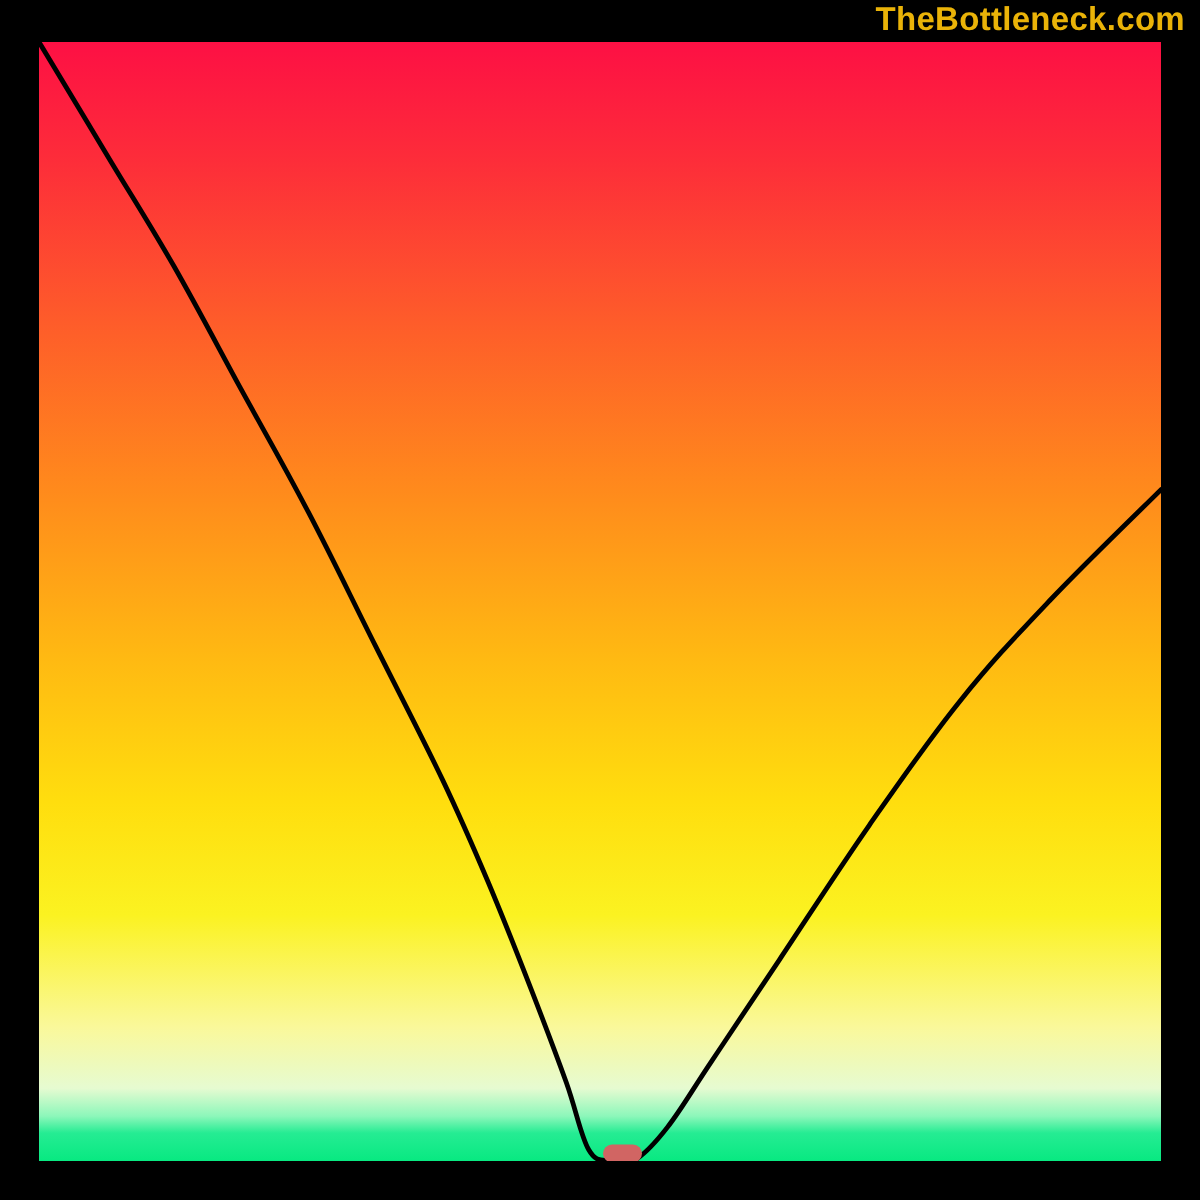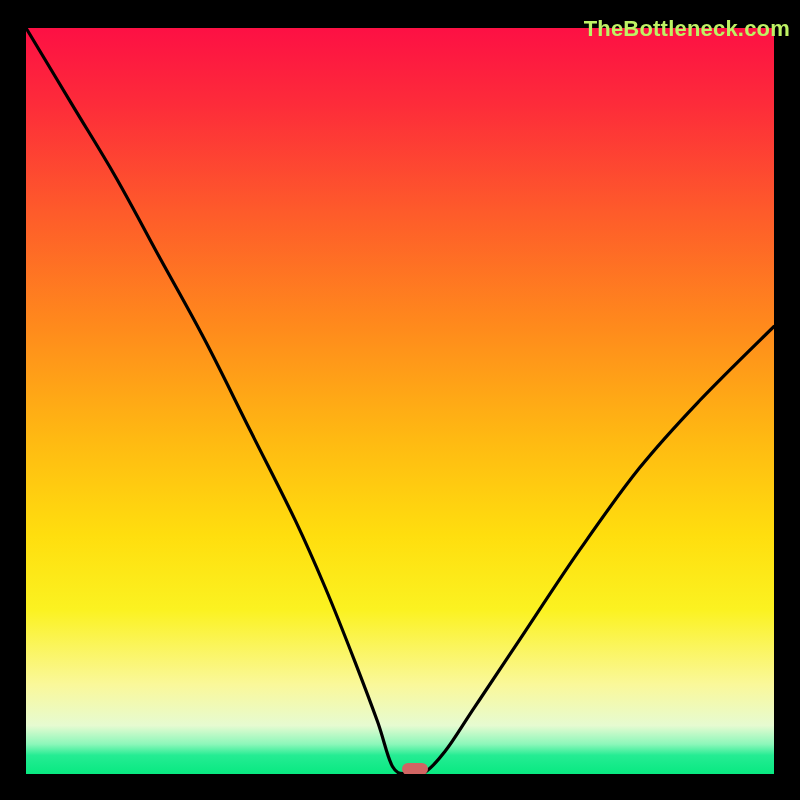--- a/index.html
+++ b/index.html
@@ -12,23 +12,23 @@
     font-family: Arial, Helvetica, sans-serif;
   }
   .stage {
     position: relative;
     width: 800px;
     height: 800px;
     background: #000;
   }
   .watermark {
     position: absolute;
-    top: 16px;
+    top: 0;
     right: 10px;
-    color: #bef264;
+    color: #eab308;
     font-size: 22px;
     font-weight: 600;
     letter-spacing: 0.2px;
     z-index: 30;
   }
   .plot-area {
     position: absolute;
     left: 26px;
     top: 28px;
     width: 748px;

